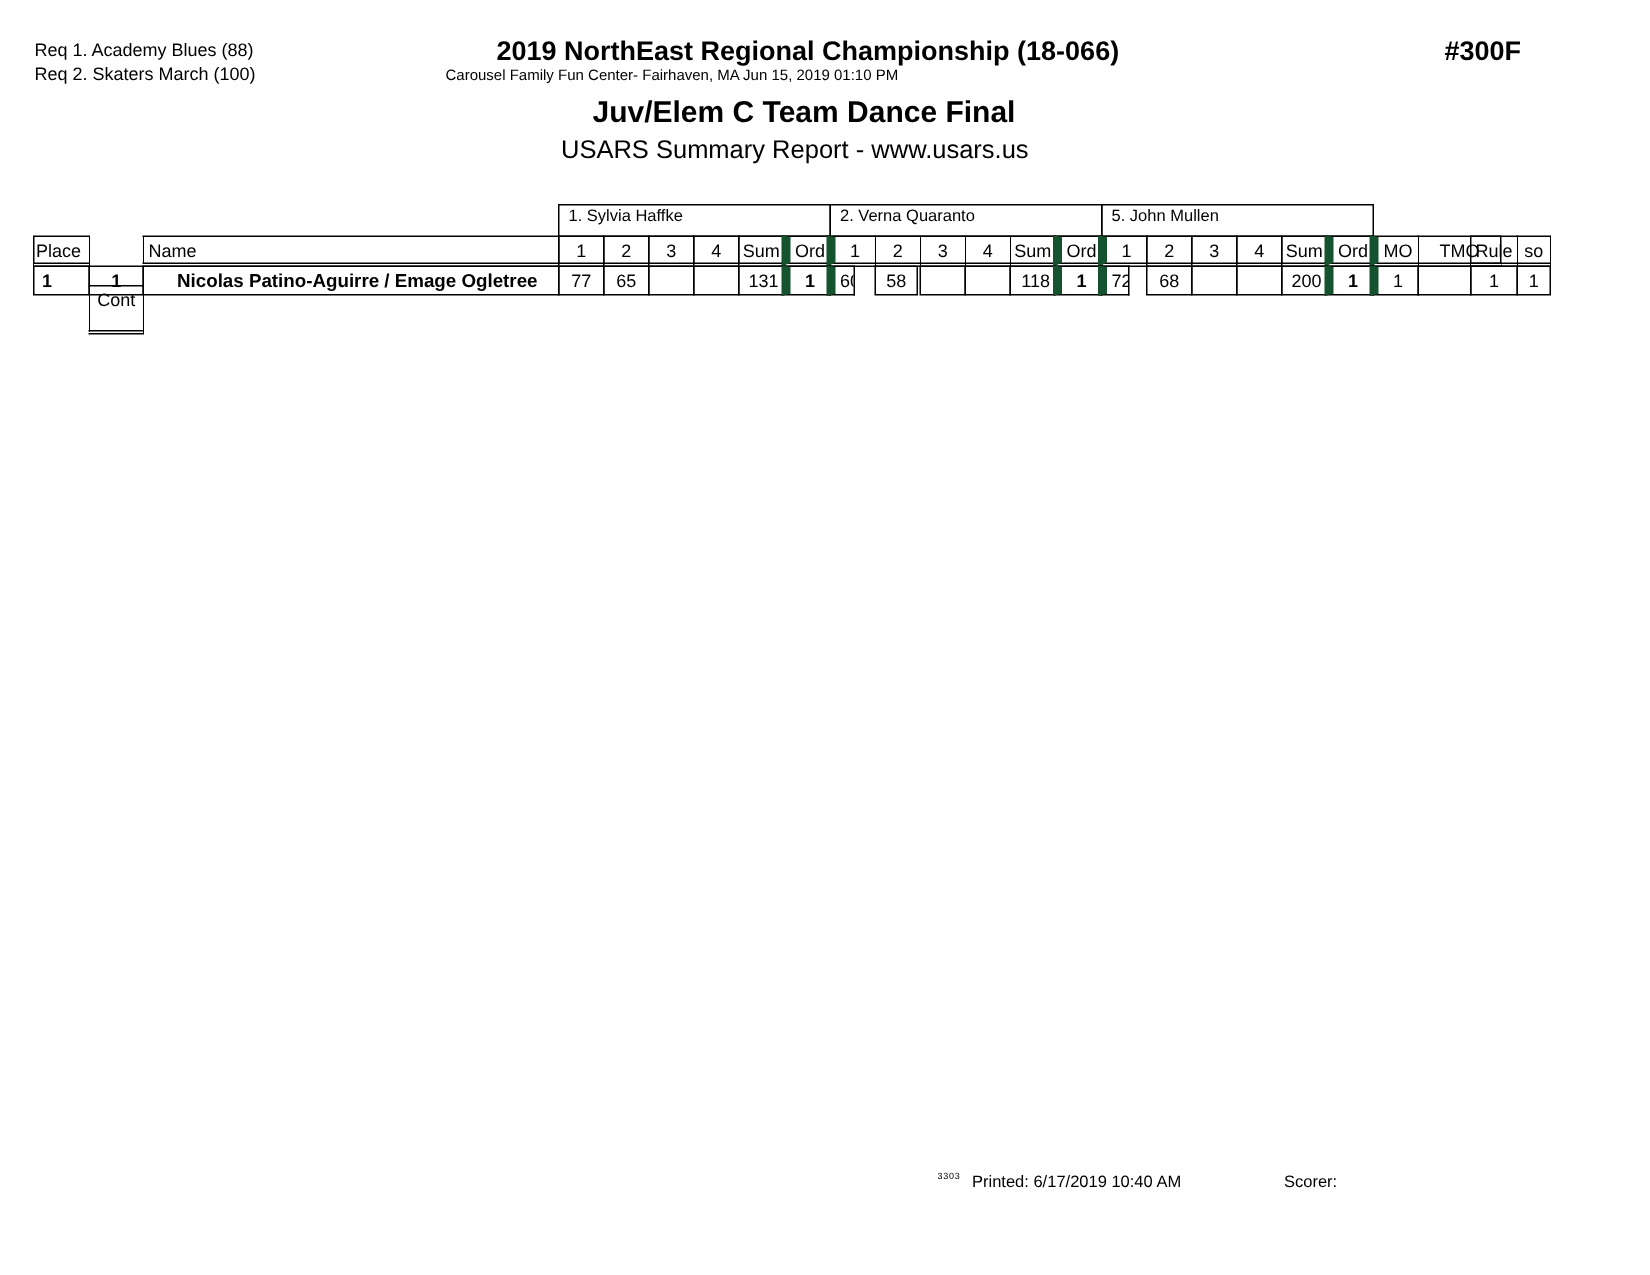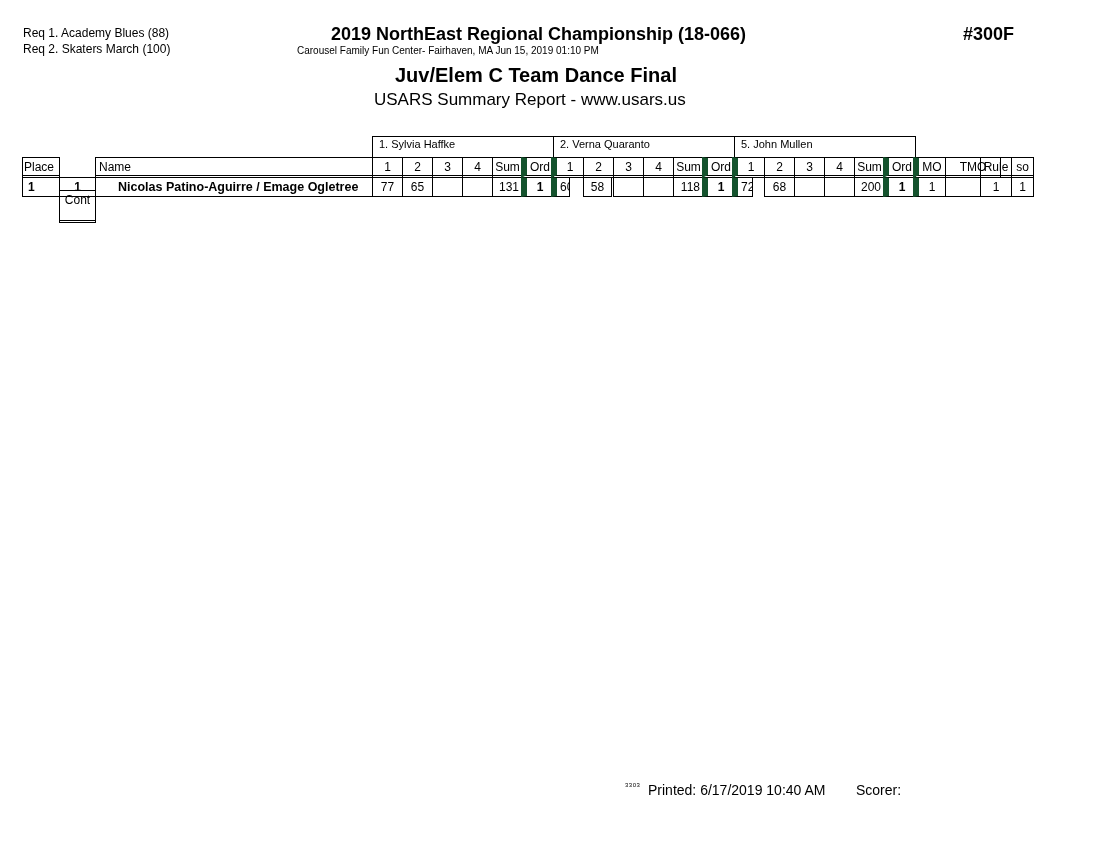--- a/index.html
+++ b/index.html
@@ -22,21 +22,21 @@
   }
   .b { border: 1px solid #000; }
   .c { text-align: center; }
   .r { text-align: right; padding-right: 3px; }
   .l { text-align: left; padding-left: 3px; }
   .bold { font-weight: bold; }
   .judge-hdr { font-size: 11px; line-height: 14px; padding-left: 6px; }
   .thick-left { border-left: 6px solid #14532d; }
   .dbl-bottom { border-bottom: 3px double #000; }
 
-  .footer { top: 782px; font-size: 14px; }
+  .footer { top: 782px; font-size: 11px; }
   .tiny { font-size: 6px; position: absolute; left: 625px; top: 782px; letter-spacing: 0.5px; }
 </style>
 </head>
 <body>
 
 <div class="abs req" style="top:25px;">Req  1.  Academy Blues (88)</div>
 <div class="abs req" style="top:41px;">Req  2.  Skaters March (100)</div>
 
 <div class="abs h-event" style="font-weight:bold;">2019 NorthEast Regional Championship (18-066)</div>
 <div class="abs h-venue">Carousel Family Fun Center- Fairhaven, MA  Jun 15, 2019  01:10 PM</div>

